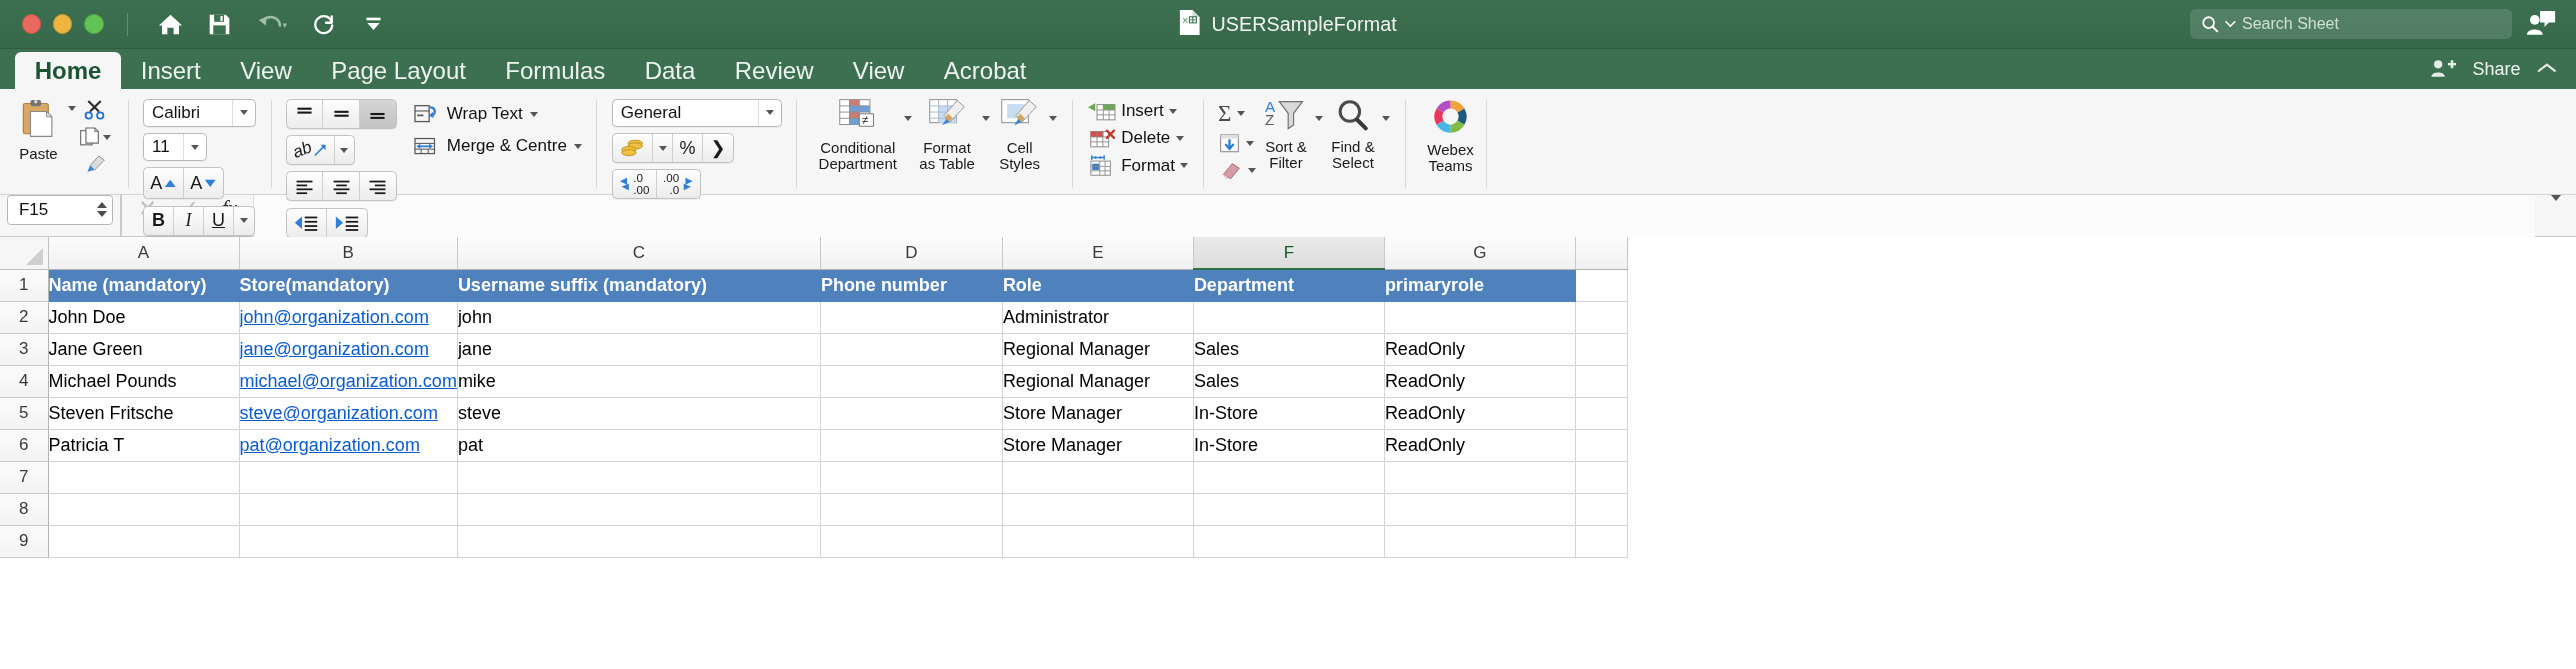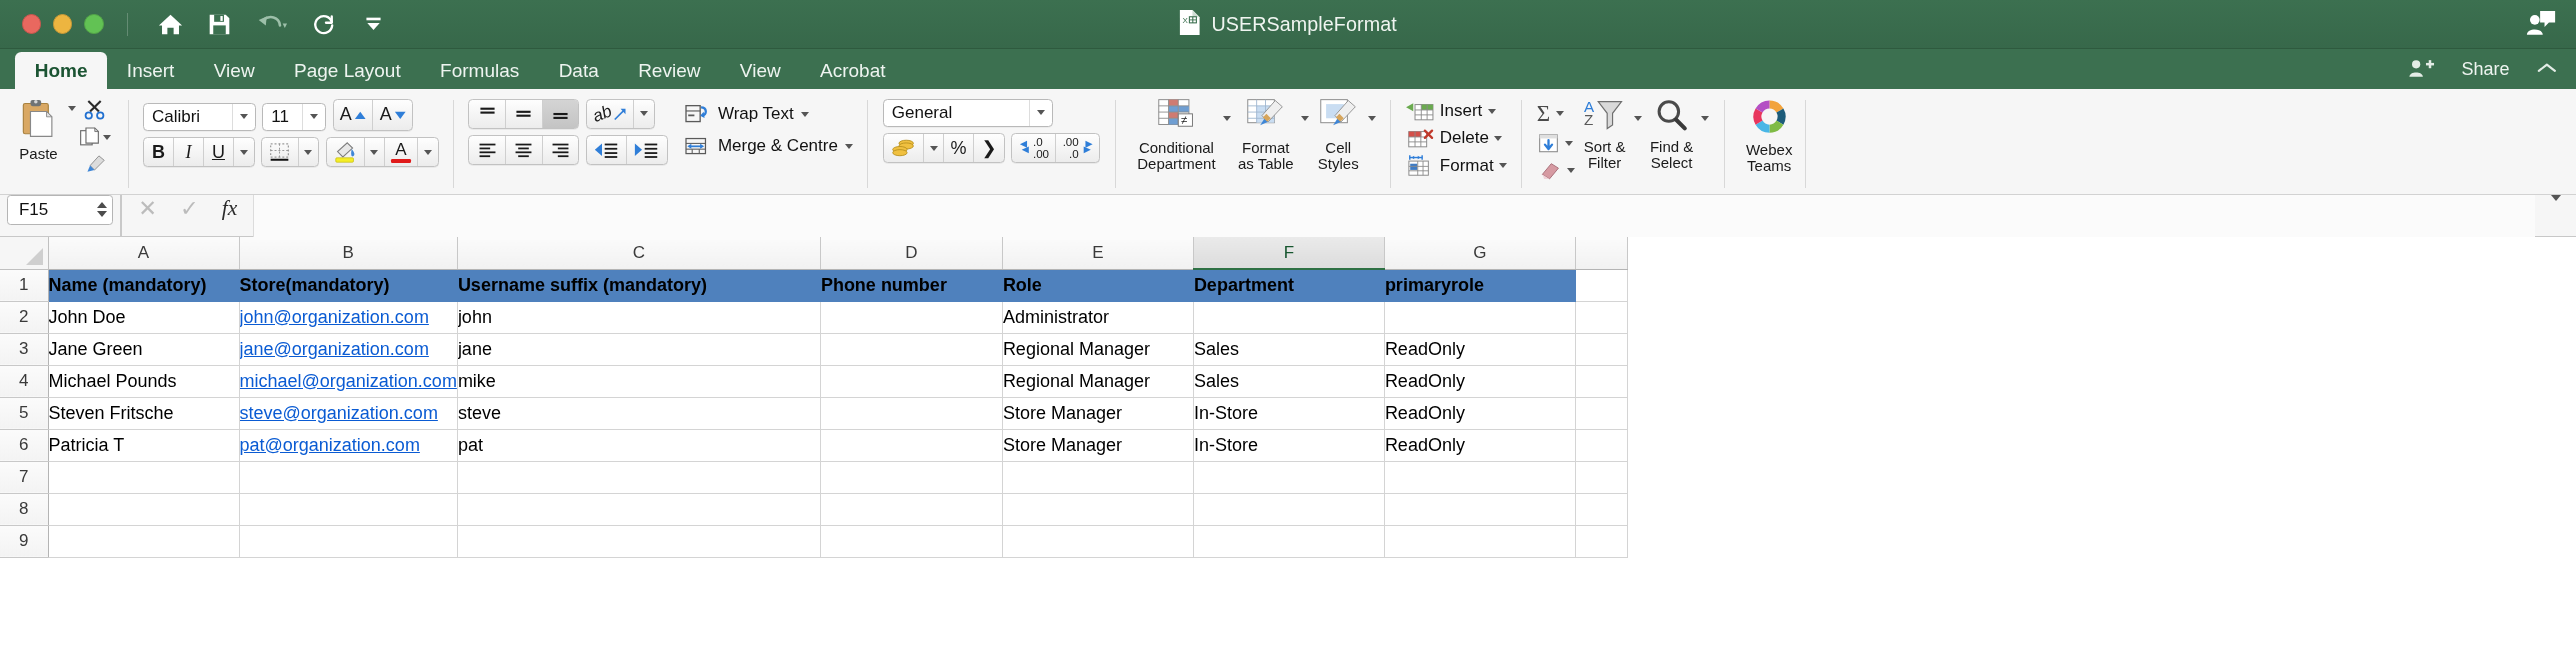--- a/index.html
+++ b/index.html
@@ -47,30 +47,30 @@
 
   
   .tabstrip {
     height: 40px;
     background: #3c7050;
     display: flex; align-items: flex-end;
     position: relative;
     padding-left: 15px;
   }
   .tab {
-    font-size: 19px; color: #eef4f0;
+    font-size: 24px; color: #eef4f0;
     padding: 0 19.7px; height: 37px;
     display: flex; align-items: center;
     border-radius: 6.3px 6.3px 0 0;
     cursor: default; white-space: nowrap;
   }
   .tab.active { background: #f6f6f6; color: #1c5433; font-weight: bold; }
   .tab-right {
     margin-left: auto; display: flex; align-items: center;
-    gap: 27px; padding-right: 19.7px; padding-bottom: 8px;
+    gap: 16px; padding-right: 19.7px; padding-bottom: 8px;
   }
   .share-label { color: #eef4f0; font-size: 18px; }
 
   
   .ribbon {
     height: 106px; background: #f6f6f6;
     border-bottom: 0.9px solid #d2d2d2;
     display: flex; align-items: stretch;
     padding: 4.5px 0 0 0;
     position: relative;
@@ -85,21 +85,21 @@
   }
   .big-btn .lbl { font-size: 15px; color: #1a1a1a; margin-top: 3.6px; text-align: center; line-height: 1.12; }
   .mini-col { display: flex; flex-direction: column; gap: 2.7px; align-items: center; padding-top: 3.6px; }
   .mini-btn { display: flex; align-items: center; gap: 2.7px; padding: 1.8px; cursor: default; }
 
   .caret { width: 0; height: 0; border-left: 5.4px solid transparent; border-right: 5.4px solid transparent; border-top: 6.3px solid #555; display:inline-block; }
   .caret.sm { border-left-width: 4.5px; border-right-width: 4.5px; border-top-width: 5.4px; }
 
   
   .fgrid { display: flex; flex-direction: column; gap: 6.3px; padding-top: 5.4px; }
-  .frow { display: flex; align-items: flex-end; gap: 6.3px; }
+  .frow { display: flex; align-items: flex-start; gap: 6.3px; flex-direction: column; }
   .combo {
     height: 28px; background: #fff; border: 0.9px solid #b9b9b9; border-radius: 4.5px;
     display: flex; align-items: center; font-size: 17px; color: #111;
     padding-left: 8px; box-shadow: 0 0.9px 0 rgba(0,0,0,0.04);
   }
   .combo .val { flex: 1; white-space: nowrap; overflow: hidden; }
   .combo .arrowcell { width: 23px; border-left: 0.9px solid #ddd; height: 100%; display: flex; align-items: center; justify-content: center; }
   .combo.fontname { width: 113px; }
   .combo.fontsize { width: 64px; }
   .combo.numfmt { width: 170px; }
@@ -172,21 +172,21 @@
     width: 48px; height: 32px;
     background: linear-gradient(to bottom,#fbfbfb,#f3f3f3);
     border-right: 0.9px solid #b4b4b4; border-bottom: 0.9px solid #c8c8c8;
     font-size: 17px; color: #3a3a3a; text-align: center; vertical-align: middle;
   }
   td.cell {
     height: 32px; border-right: 0.9px solid #d4d4d4; border-bottom: 0.9px solid #d4d4d4;
     font-size: 18px; color: #000; padding: 0 6.3px; vertical-align: middle;
     white-space: nowrap; overflow: hidden;
   }
-  td.cell.hdr { background: #4f81bd; color: #000000; font-weight: bold; border-right-color:#4f81bd; border-bottom-color:#4f81bd;margin-left:47px; }
+  td.cell.hdr { background: #4f81bd; color: #ffffff; font-weight: bold; border-right-color:#4f81bd; border-bottom-color:#4f81bd;margin-left:47px; }
   td.cell.link { color: #0a5bd3; text-decoration: underline; }
   td.cell.blankcol { border-right: 0.9px solid #d4d4d4; }
 </style>
 </head>
 <body>
 
 <div class="titlebar">
   <div class="traffic">
     <div class="tl red"></div>
     <div class="tl yellow"></div>
@@ -238,20 +238,30 @@
           <rect x="12.2" y="9.2" width="2.6" height="2.4" fill="#ffffff"></rect>
           <rect x="16" y="9.2" width="2.8" height="2.4" fill="#ffffff"></rect>
           <rect x="12.2" y="12.6" width="2.6" height="2.2" fill="#ffffff"></rect>
           <rect x="16" y="12.6" width="2.8" height="2.2" fill="#ffffff"></rect>
         </svg>
     </span>
     <span class="title-text">USERSampleFormat</span>
   </div>
 
   <div class="title-right">
+    <div class="searchbox">
+      <svg width="18" height="18" viewBox="0 0 20 20">
+          <circle cx="8.5" cy="8.5" r="6" stroke="#ffffff" stroke-width="2" fill="none"></circle>
+          <line x1="13" y1="13" x2="18" y2="18" stroke="#ffffff" stroke-width="2.2" stroke-linecap="round"></line>
+        </svg>
+      <svg width="10.7" height="8" viewBox="0 0 12 9">
+          <path d="M1 2 L6 7 L11 2" stroke="#ffffff" stroke-width="1.8" fill="none" stroke-linecap="round"></path>
+        </svg>
+      <span class="ph">Search Sheet</span>
+    </div>
     <span>
       <svg width="30" height="27" viewBox="0 0 34 30">
           <circle cx="10" cy="12" r="5.5" fill="#ffffff"></circle>
           <path d="M1 29 C1 21, 19 21, 19 29 Z" fill="#ffffff"></path>
           <path d="M16 2 H33 V15 H26 L21 20 V15 H16 Z" fill="#ffffff"></path>
         </svg>
     </span>
   </div>
 </div>
 

